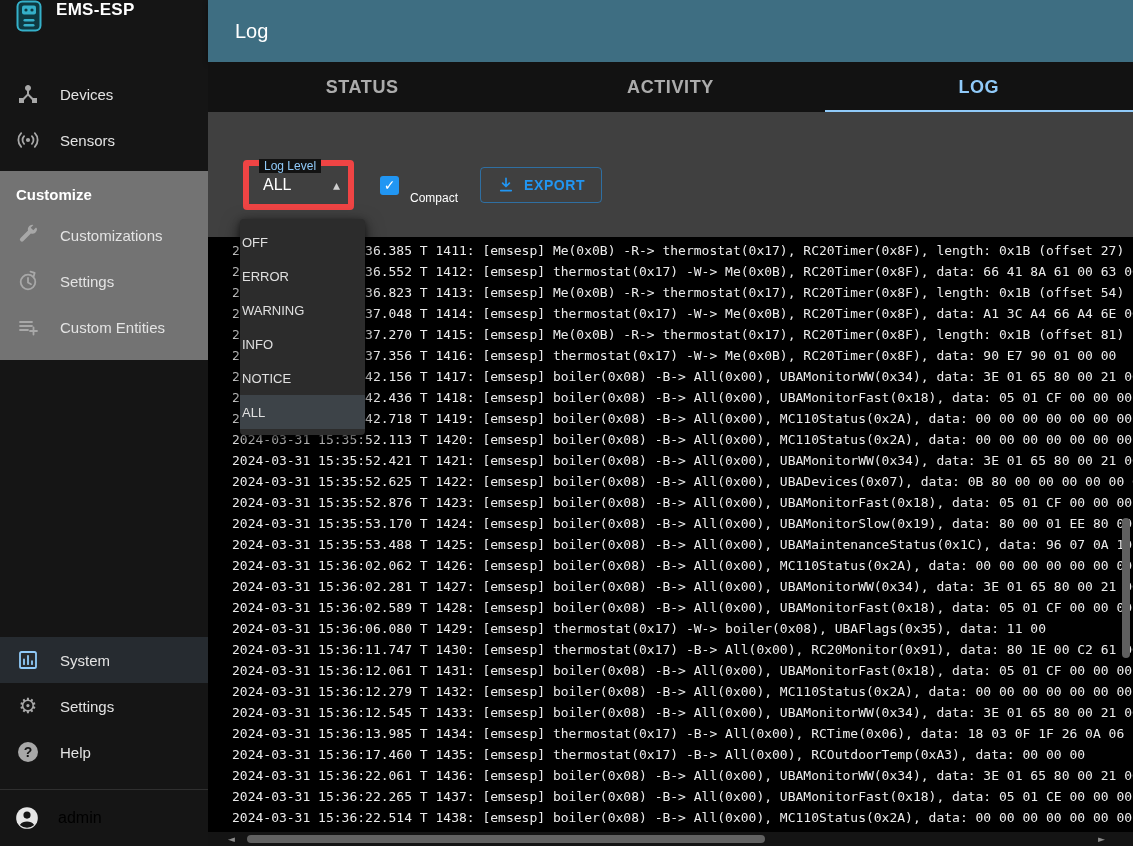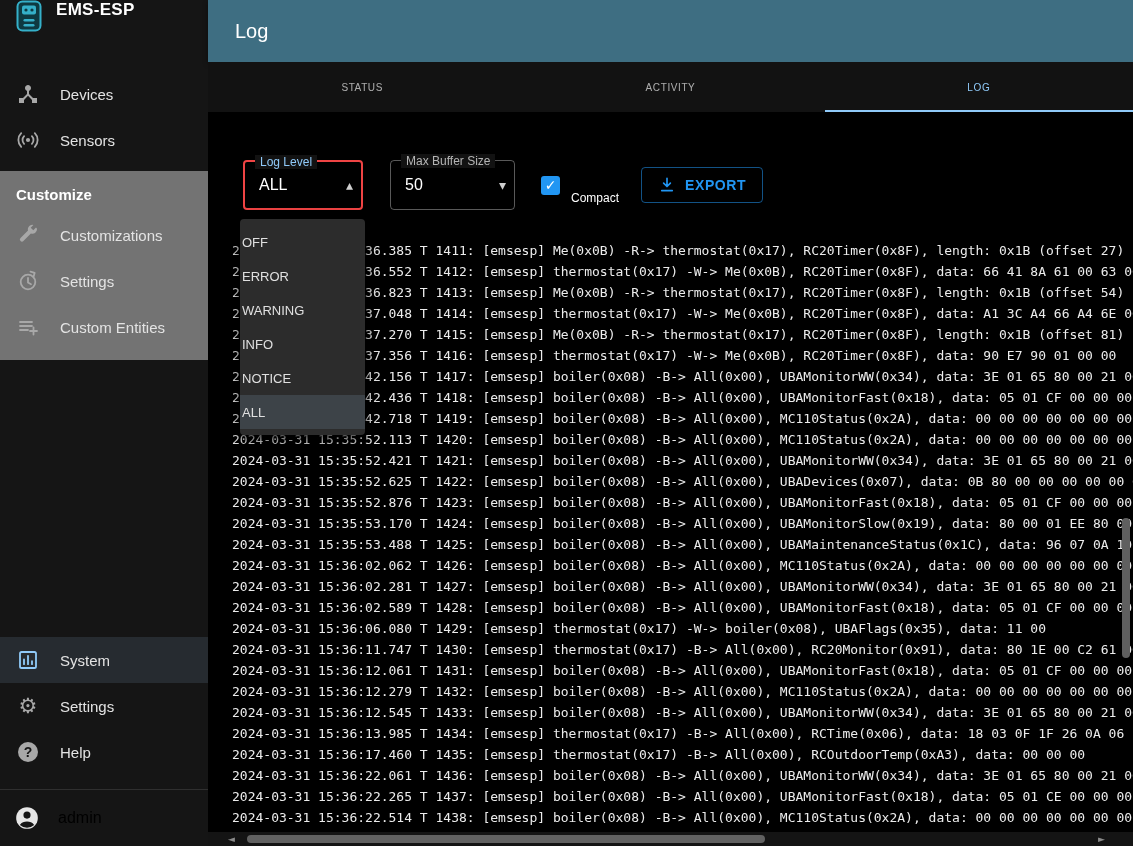--- a/index.html
+++ b/index.html
@@ -21,41 +21,41 @@
   .sb-item.selected { background:#262b30; }
   .glyph-icon { width:24px; text-align:center; color:#a8a8a8; font-size:21px; line-height:24px;
                 font-family:"DejaVu Sans", sans-serif; }
   .help-circle { width:20px; height:20px; margin:0 2px; border-radius:50%; background:#a8a8a8;
                  color:#151515; font-size:14px; font-weight:bold; display:flex; align-items:center;
                  justify-content:center; }
   .sb-divider { height:1px; background:#2f2f2f; margin:14px 0 0 0; }
   .admin-row { height:56px; display:flex; align-items:center; padding-left:14px; gap:18px; }
 
   
-  .main { position:relative; flex:1; display:flex; flex-direction:column; background:#000000; }
+  .main { position:relative; flex:1; display:flex; flex-direction:column; background:#404040; }
   .appbar { height:62px; background:#3e6e82; display:flex; align-items:center; padding-left:27px;
             box-shadow:0 2px 5px rgba(0,0,0,.4); }
   .appbar-title { color:#fff; font-size:20px; }
 
   .tabs { position:relative; height:50px; display:flex; background:#121212; }
   .tab { width:33.333%; display:flex; align-items:center; justify-content:center;
-         color:rgba(255,255,255,.65); font-size:10px; font-weight:normal; letter-spacing:.6px; cursor:pointer; }
+         color:rgba(255,255,255,.65); font-size:18px; font-weight:bold; letter-spacing:.6px; cursor:pointer; }
   .tab.active { color:#90caf9; }
   .tab-indicator { position:absolute; bottom:0; left:66.666%; width:33.334%; height:2px; background:#90caf9; }
 
   .content { position:relative; flex:1; }
 
   
   .controls { position:absolute; top:48px; left:35px; display:flex; align-items:center; }
   .select { position:relative; height:50px; border-radius:4px; display:flex; align-items:center;
             padding:0 26px 0 14px; cursor:pointer; background:transparent; }
   .select .sel-value { color:#fff; font-size:16px; }
   .sel-label { position:absolute; top:-7px; left:10px; font-size:12px; background:#121212; padding:0 5px;
                color:#b5b5b5; white-space:nowrap; }
-  .select.focused { width:120px; border:2px solid #ef4444; }
+  .select.focused { width:111px; border:6px solid #ef4444; }
   .select.focused .sel-label { color:#90caf9; }
   .select.plain { width:125px; margin-left:27px; border:1px solid rgba(255,255,255,.35); }
   .sel-caret { position:absolute; right:8px; color:#cfcfcf; font-size:14px;
                font-family:"DejaVu Sans", sans-serif; }
   .compact { display:flex; align-items:center; margin-left:26px; gap:11px; cursor:pointer; }
   .cb { width:19px; height:19px; background:#2196f3; border-radius:3px; color:#fff; font-size:14px;
         font-weight:bold; display:flex; align-items:center; justify-content:center;
         font-family:"DejaVu Sans", sans-serif; }
   .cb-label { color:#fff; font-size:12px;margin-top:25px; }
   .export { margin-left:22px; height:36px; display:flex; align-items:center; gap:9px; padding:0 16px;
@@ -183,25 +183,20 @@
       <div class="tab-indicator"></div>
     </div>
 
     <div class="content">
 
       <div class="controls">
         <div class="select focused">
           <span class="sel-label">Log Level</span>
           <span class="sel-value">ALL</span>
           <span class="sel-caret">▴</span>
-        </div>
-        <div class="select plain">
-          <span class="sel-label">Max Buffer Size</span>
-          <span class="sel-value">50</span>
-          <span class="sel-caret">▾</span>
         </div>
         <div class="compact">
           <span class="cb">✓</span>
           <span class="cb-label">Compact</span>
         </div>
         <button class="export">
           <svg width="18" height="18" viewBox="0 0 24 24">
             <path d="M12 3v10M7.5 9.5L12 14l4.5-4.5" stroke="#2196f3" stroke-width="2.2" fill="none" stroke-linecap="round" stroke-linejoin="round"></path>
             <path d="M5 19.5h14" stroke="#2196f3" stroke-width="2.2" stroke-linecap="round"></path>
           </svg>

